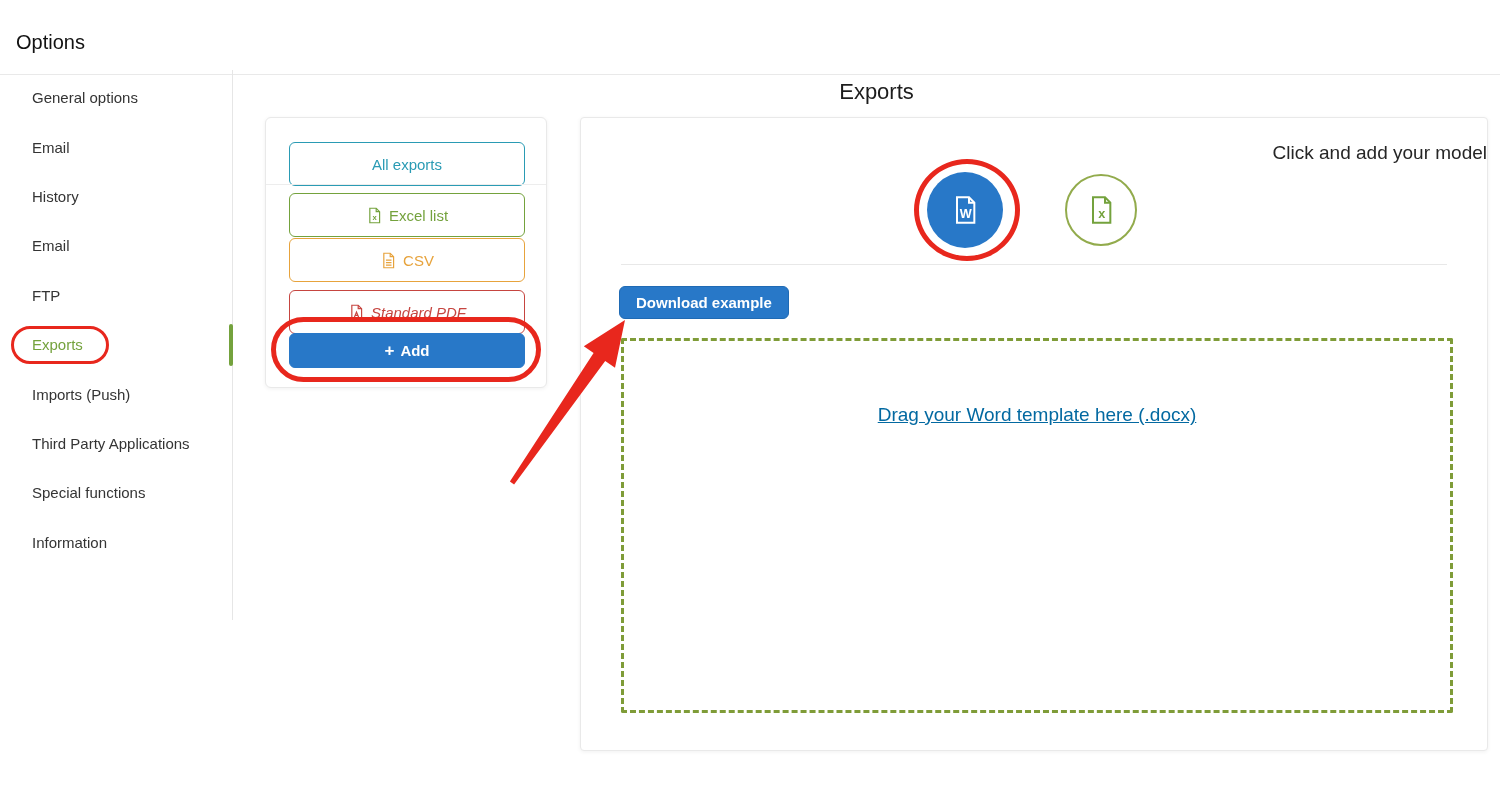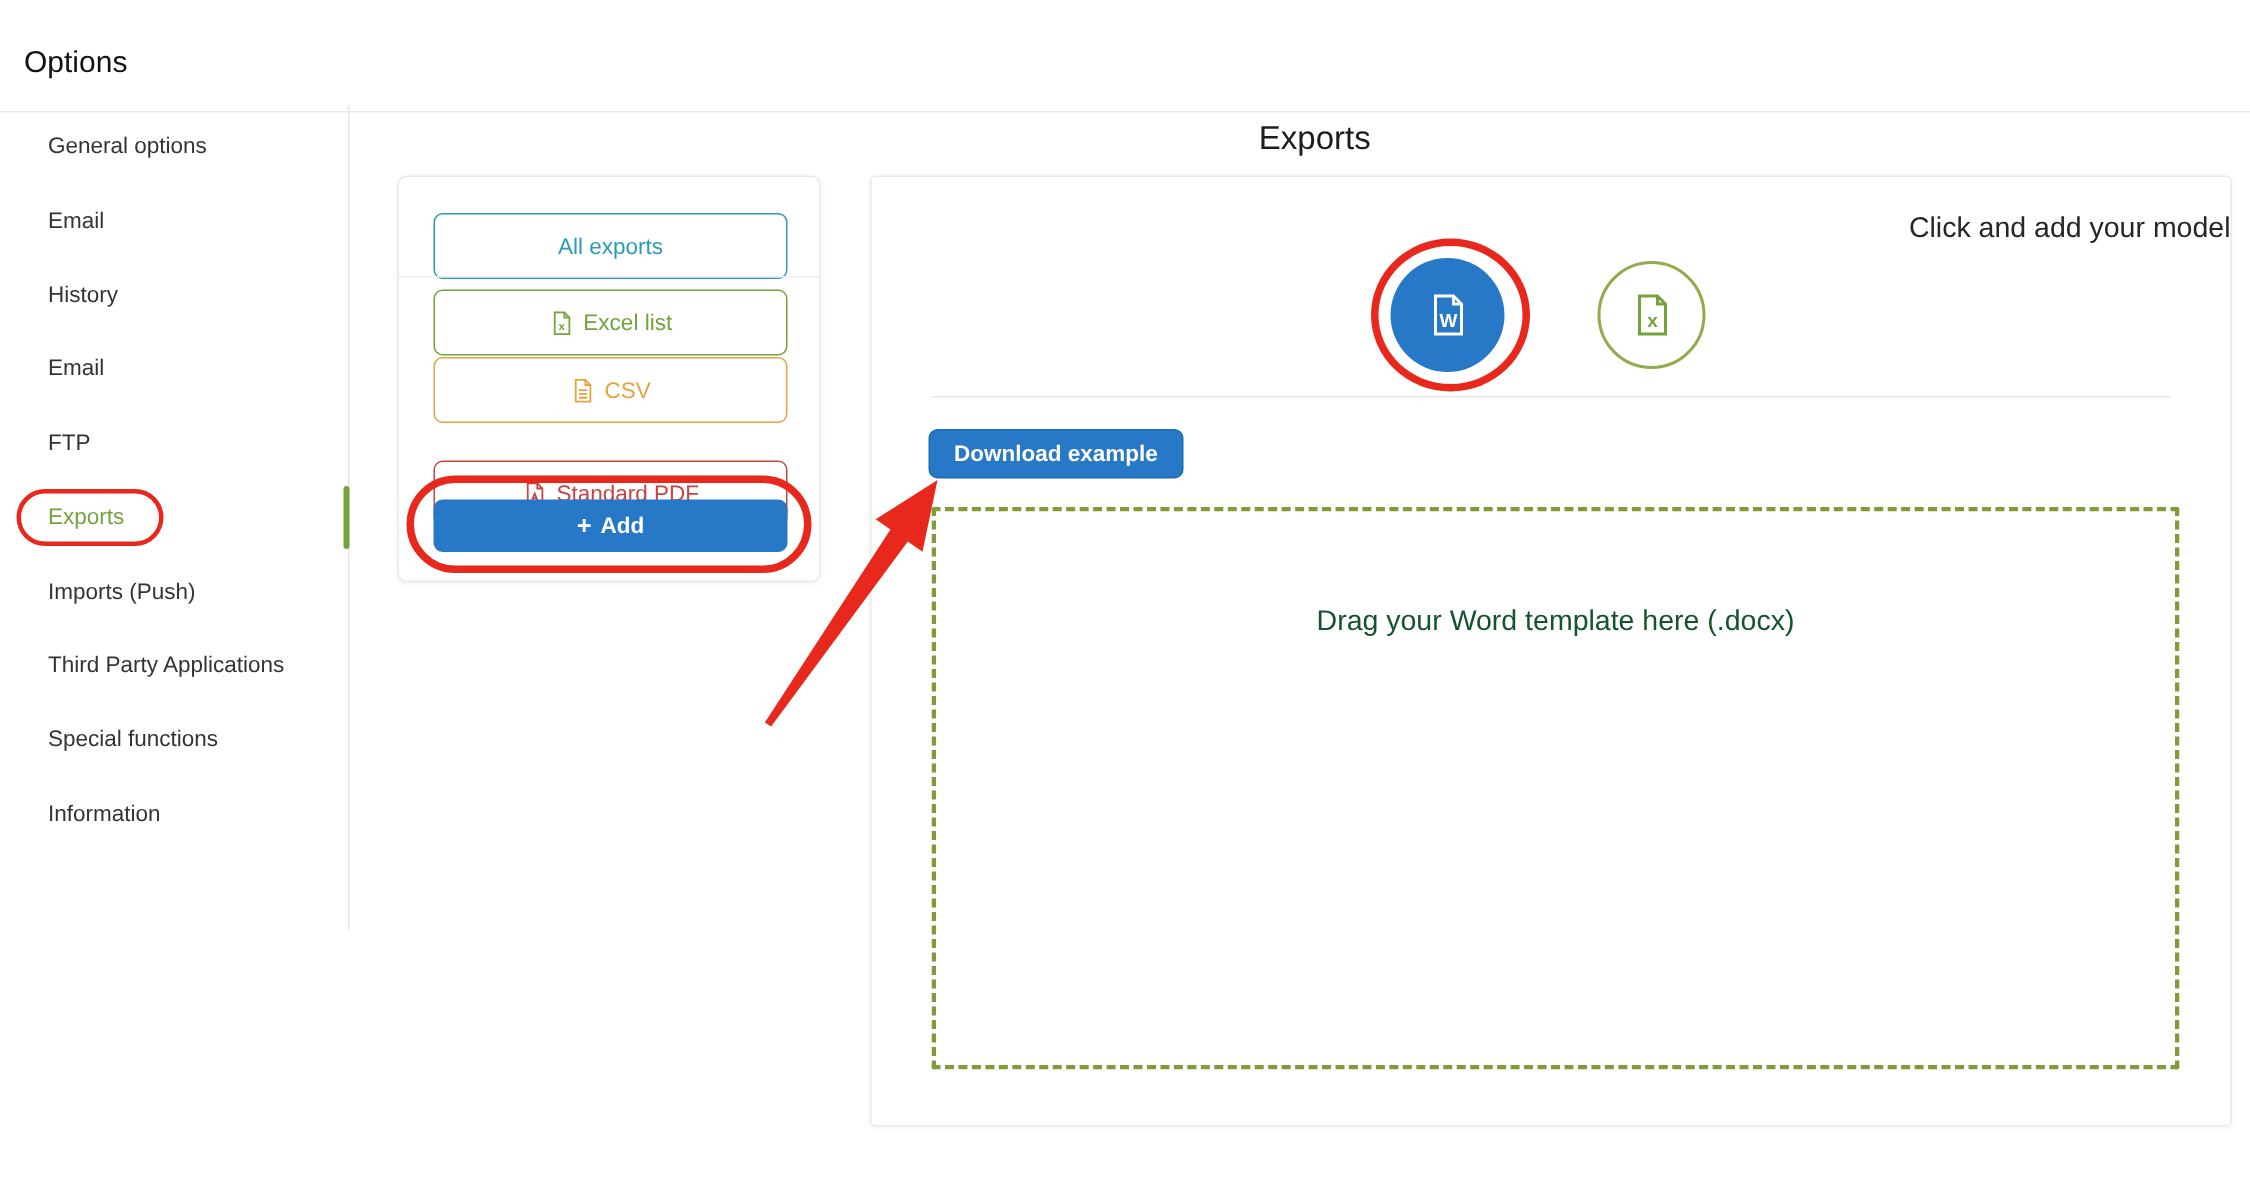--- a/index.html
+++ b/index.html
@@ -31,21 +31,21 @@
   
   .types-card{position:absolute; left:265px; top:117px; width:282px; height:271px;
     background:#fff; border:1px solid var(--border); border-radius:6px;
     box-shadow:0 1px 4px rgba(0,0,0,.06);}
   .type-btn{position:absolute; left:23px; width:236px; height:44px;
     display:flex; align-items:center; justify-content:center; gap:6px;
     background:#fff; border:1px solid; border-radius:6px; font-size:15px; cursor:pointer;}
   .btn-teal{color:var(--teal); border-color:var(--teal); top:24px;}
   .btn-green{color:var(--green); border-color:var(--green); top:75px;}
   .btn-orange{color:var(--orange); border-color:var(--orange); top:120px;}
-  .btn-red{color:var(--red); border-color:var(--red); top:189px;}
+  .btn-red{color:var(--red); border-color:var(--red); top:172px;font-style:italic;}
   .types-divider{position:absolute; left:0; right:0; top:66px; height:1px; background:#ededed;}
   .add-btn{position:absolute; left:23px; top:215px; width:236px; height:35px;
     display:flex; align-items:center; justify-content:center; gap:6px;
     background:var(--blue); border:1px solid var(--blue); border-radius:6px;
     color:#fff; font-size:15px; font-weight:bold; cursor:pointer;}
   .plus-glyph{font-weight:bold; font-size:17px; line-height:1;}
   .oval-add{position:absolute; left:271px; top:317px; width:270px; height:65px;
     border:5px solid var(--annotation); border-radius:33px; pointer-events:none;}
 
   
@@ -64,21 +64,21 @@
   .ring-word{position:absolute; left:333px; top:41px; width:106px; height:102px;
     border:5px solid var(--annotation); border-radius:50%; pointer-events:none;}
   .panel-divider{position:absolute; left:40px; right:40px; top:146px; height:1px; background:#e8e8e8;}
   .download-btn{position:absolute; left:38px; top:168px; height:33px; padding:0 16px;
     display:inline-flex; align-items:center; background:var(--blue);
     border:1px solid #1f6ab4; border-radius:6px; color:#fff; font-size:15px;
     font-weight:bold; cursor:pointer;}
   .dropzone{position:absolute; left:40px; top:220px; width:832px; height:375px;
     border:3px dashed var(--dash-green); border-radius:2px;}
   .dropzone-text{position:absolute; left:0; top:63px; width:100%; text-align:center;
-    font-size:19px; color:#14532d;}
+    font-size:19px; color:#0369a1;text-decoration:underline;}
 
   
   .arrow-overlay{position:absolute; left:0; top:0; width:1500px; height:786px; pointer-events:none;}
 
   .file-ico{display:block;}
 </style>
 </head>
 <body>
 
 <div id="app">

